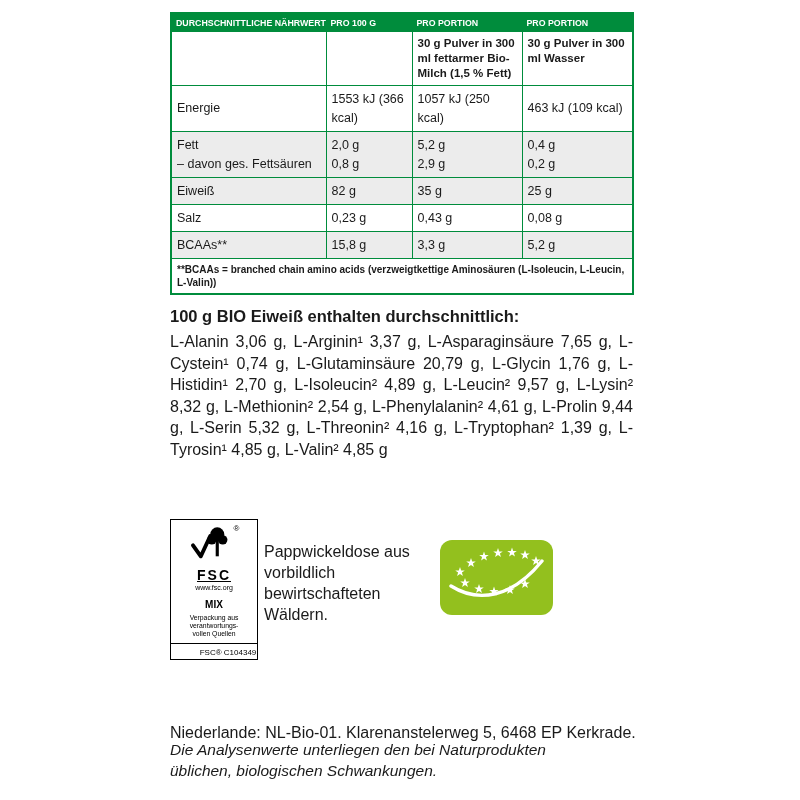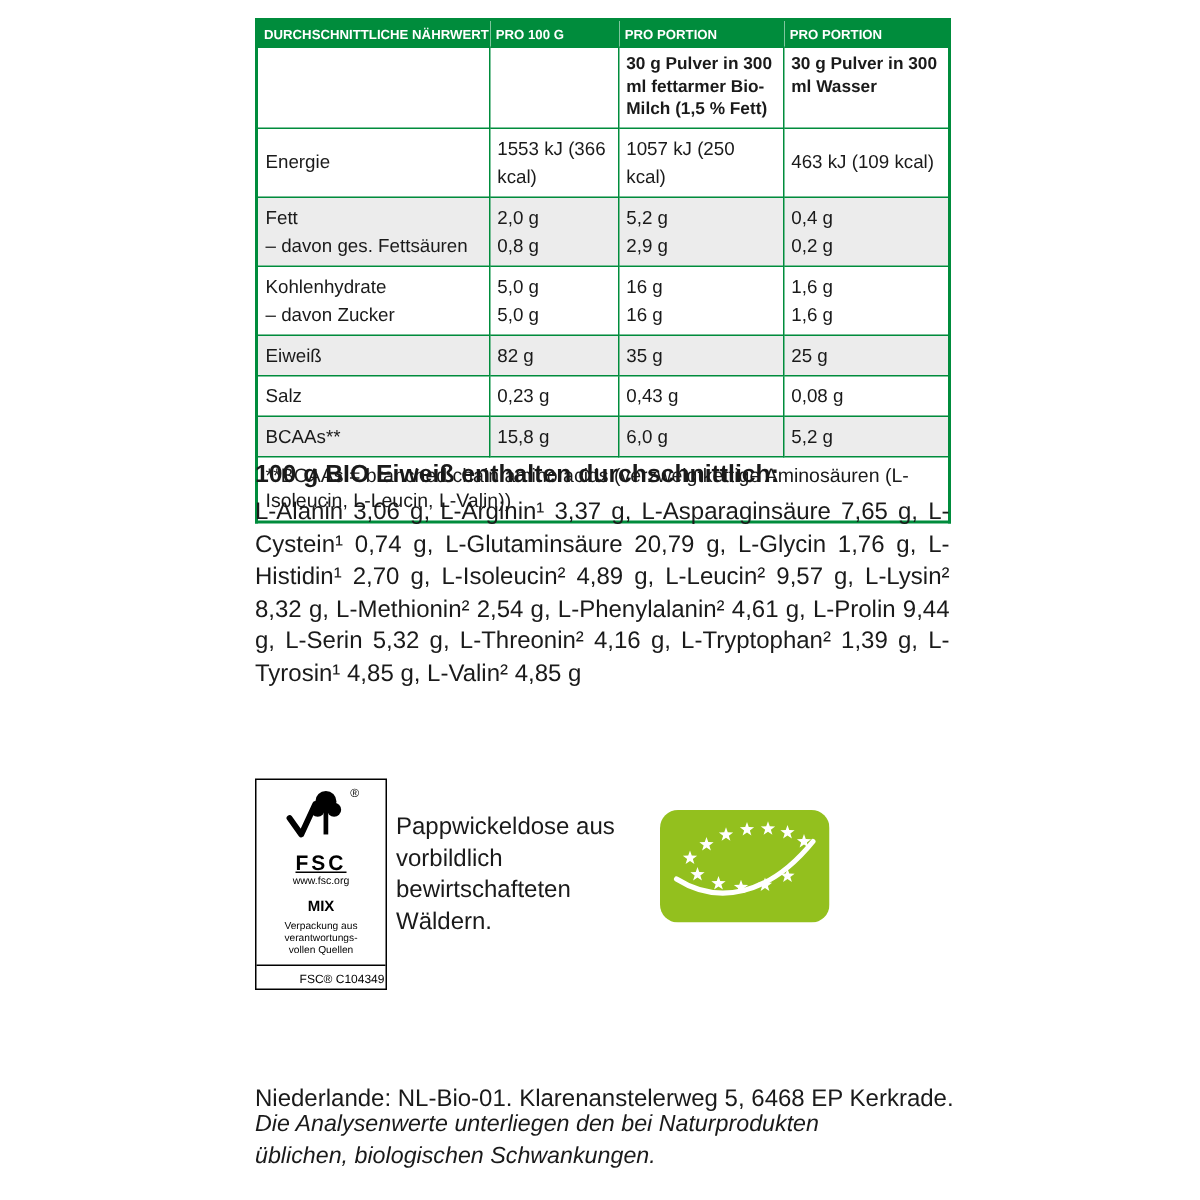--- a/index.html
+++ b/index.html
@@ -10,21 +10,21 @@
 
   
   .ntable { position:absolute; left:170px; top:12px; width:462px;
             border-collapse:collapse; table-layout:fixed; border:2px solid var(--green); }
   .ntable th, .ntable td { border:1.5px solid var(--green); vertical-align:top; }
   .head th { background:var(--green); color:#fff; font-size:8.8px; font-weight:bold;
              text-align:left; padding:4px 4px 3px; white-space:nowrap; overflow:hidden; }
   .subhead td { font-size:11.5px; font-weight:bold; padding:4px 5px; height:52px; line-height:1.3; }
   .trow td { font-size:12.5px; padding:4px 5px 3px; line-height:19px; vertical-align:middle; }
   .shade td { background:var(--stripe); }
-  .tfoot td { font-size:13px; font-weight:normal; padding:4px 5px; line-height:1.3; }
+  .tfoot td { font-size:10px; font-weight:bold; padding:4px 5px; line-height:1.3; }
   .ln { display:block; }
 
   
   .amino-heading { position:absolute; left:170px; top:307px; font-size:16.5px; font-weight:bold; }
   .amino-body { position:absolute; left:170px; top:331px; width:463px; font-size:16px;
                 line-height:21.5px; text-align:justify; }
   .amino-foot { position:absolute; left:170px; top:460px; font-size:12px; }
 
   
   .fsc-box { position:absolute; left:170px; top:519px; width:88px; height:141px;
@@ -102,75 +102,57 @@
         </td>
         <td>
           <span class="ln">5,2 g</span>
           <span class="ln">2,9 g</span>
         </td>
         <td>
           <span class="ln">0,4 g</span>
           <span class="ln">0,2 g</span>
         </td>
       </tr>
+      <tr class="trow shade">
+        <td>
+            <span class="ln">Eiweiß</span>
+          </td>
+        <td>
+            <span class="ln">82 g</span>
+          </td>
+        <td>
+            <span class="ln">35 g</span>
+          </td>
+        <td>
+            <span class="ln">25 g</span>
+          </td>
+      </tr>
       <tr class="trow">
         <td>
-          <span class="ln">Kohlenhydrate</span>
-          <span class="ln">– davon Zucker</span>
-        </td>
-        <td>
-          <span class="ln">5,0 g</span>
-          <span class="ln">5,0 g</span>
-        </td>
-        <td>
-          <span class="ln">16 g</span>
-          <span class="ln">16 g</span>
-        </td>
-        <td>
-          <span class="ln">1,6 g</span>
-          <span class="ln">1,6 g</span>
-        </td>
+            <span class="ln">Salz</span>
+          </td>
+        <td>
+            <span class="ln">0,23 g</span>
+          </td>
+        <td>
+            <span class="ln">0,43 g</span>
+          </td>
+        <td>
+            <span class="ln">0,08 g</span>
+          </td>
       </tr>
       <tr class="trow shade">
         <td>
-            <span class="ln">Eiweiß</span>
-          </td>
-        <td>
-            <span class="ln">82 g</span>
-          </td>
-        <td>
-            <span class="ln">35 g</span>
-          </td>
-        <td>
-            <span class="ln">25 g</span>
-          </td>
-      </tr>
-      <tr class="trow">
-        <td>
-            <span class="ln">Salz</span>
-          </td>
-        <td>
-            <span class="ln">0,23 g</span>
-          </td>
-        <td>
-            <span class="ln">0,43 g</span>
-          </td>
-        <td>
-            <span class="ln">0,08 g</span>
-          </td>
-      </tr>
-      <tr class="trow shade">
-        <td>
             <span class="ln">BCAAs**</span>
           </td>
         <td>
             <span class="ln">15,8 g</span>
           </td>
         <td>
-            <span class="ln">6,0 g</span>
+            <span class="ln">3,3 g</span>
           </td>
         <td>
             <span class="ln">5,2 g</span>
           </td>
       </tr>
       <tr class="tfoot">
         <td colspan="4">**BCAAs = branched chain amino acids (verzweigtkettige Aminosäuren (L-Isoleucin, L-Leucin, L-Valin))</td>
       </tr>
     </tbody>
   </table>

